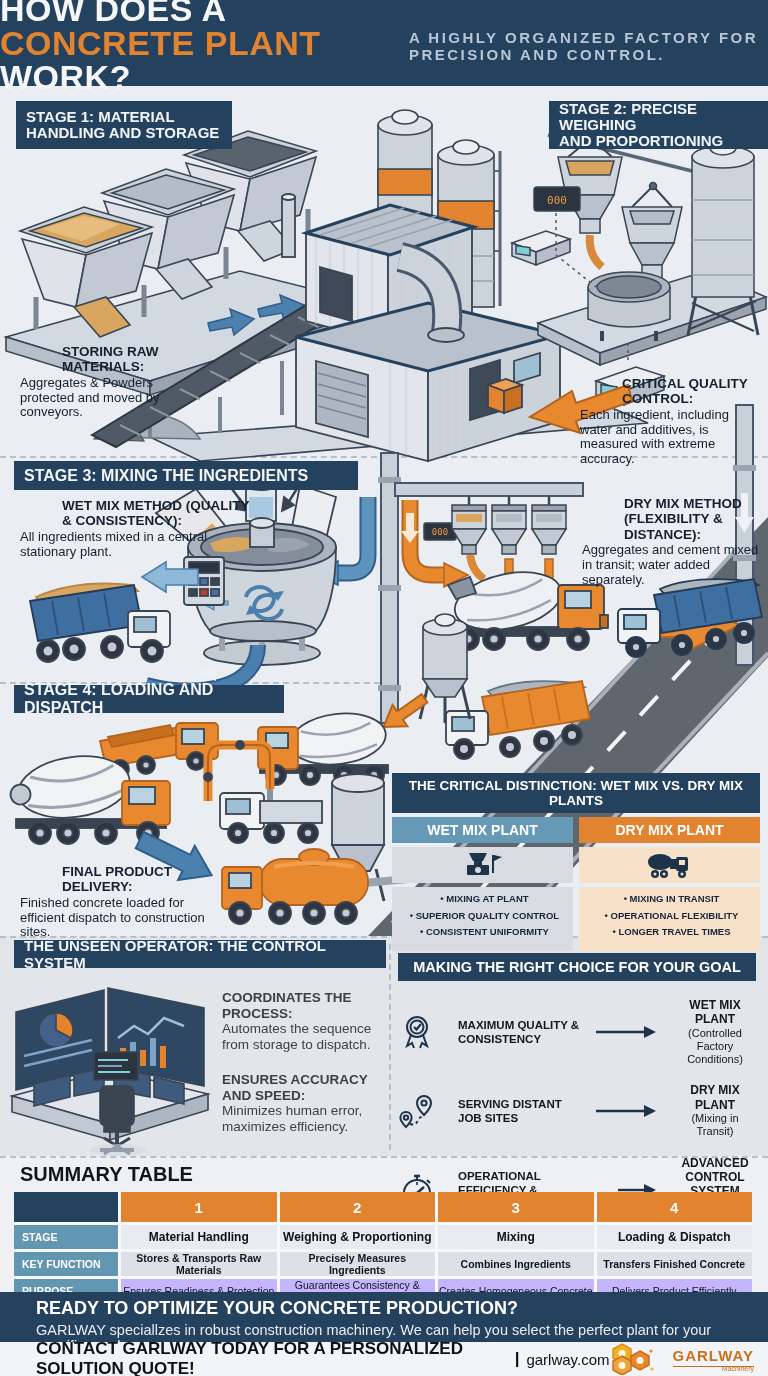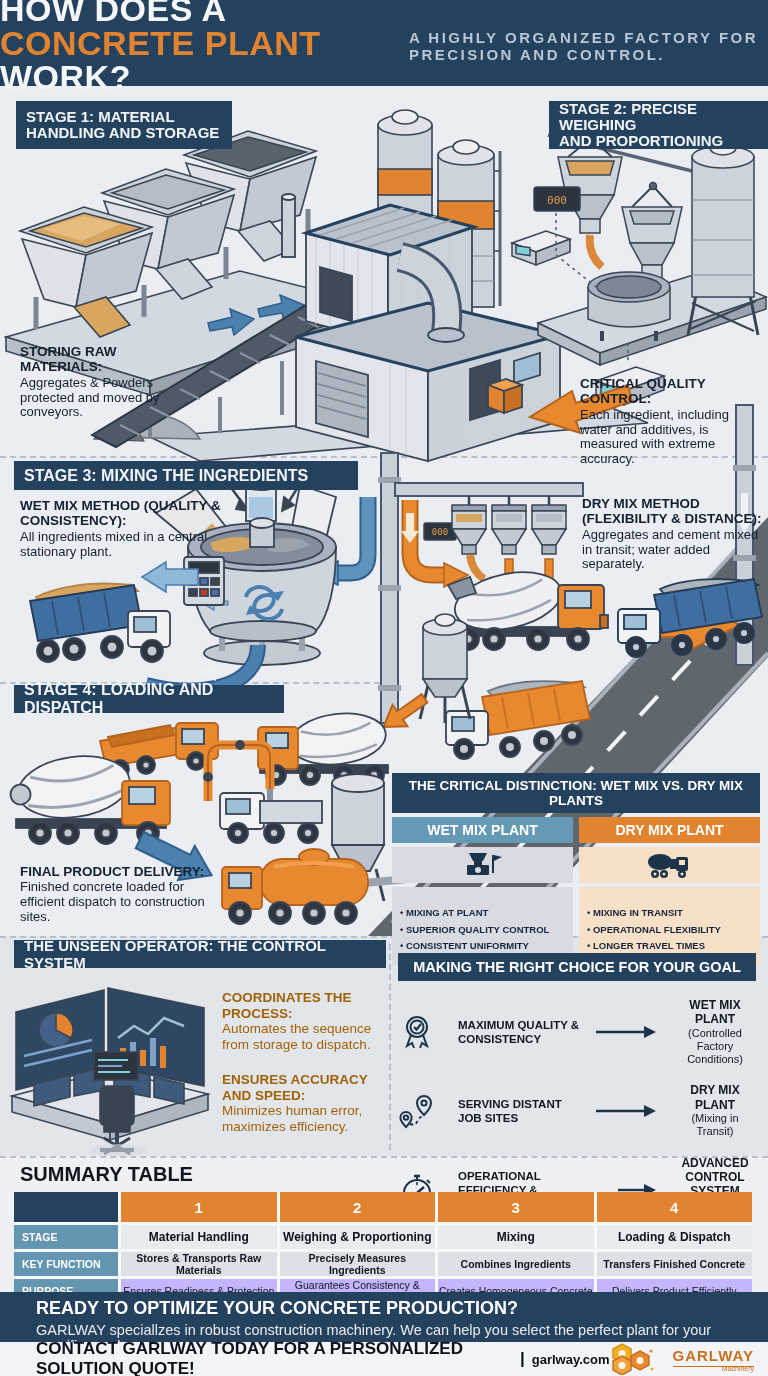--- a/index.html
+++ b/index.html
@@ -12,35 +12,35 @@
   .hdr .s{margin-top:6px;font-size:15px;font-weight:bold;color:#b9c6d6;letter-spacing:2.5px;}
   
   .zone-mid{position:absolute;left:0;top:936px;width:768px;height:220px;background:#e2e6eb;}
   .zone-sum{position:absolute;left:0;top:1156px;width:768px;height:136px;background:#eef0f4;}
   .dash-h{position:absolute;left:0;width:768px;border-top:2px dashed #b6c0cc;}
   .dash-v{position:absolute;border-left:2px dashed #b6c0cc;}
   
   .band{position:absolute;background:#24415e;color:#f2f5f8;font-weight:bold;display:flex;align-items:center;padding:2px 10px;box-sizing:border-box;}
   .band.two{flex-direction:column;align-items:flex-start;justify-content:center;line-height:1.08;}
   .callout{position:absolute;color:#14202e;line-height:1.14;}
-  .callout .ct{font-weight:bold;font-size:13.5px;}
+  .callout .ct{font-weight:bold;font-size:13.5px;margin-left:42px;}
   .callout .cb{font-size:13px;margin-top:1px;}
   
   .dist{position:absolute;left:392px;top:773px;width:368px;}
   .dist .title{background:#24415e;color:#fff;font-weight:bold;font-size:13.5px;text-align:center;padding:5px 0;}
   .dist .cols{display:grid;grid-template-columns:1fr 1fr;gap:6px;margin-top:4px;}
   .dist .chead{color:#fff;font-weight:bold;font-size:14px;text-align:center;padding:5px 0;}
   .dist .icorow{margin-top:4px;height:36px;display:flex;align-items:center;justify-content:center;}
-  .dist .blist{margin:4px 0 0 0;padding:18px 4px 6px 8px;list-style:none;height:54px;}
+  .dist .blist{margin:4px 0 0 0;padding:4px 4px 6px 8px;list-style:none;height:54px;text-align:center;}
   .dist .blist li{font-size:9.5px;font-weight:bold;color:#16243a;line-height:1.75;}
   .dist .blist li::before{content:"•  ";}
   .wet-bg{background:#d8dce2;}
   .dry-bg{background:#f7e0c8;}
   
-  .ctrl-txt{position:absolute;width:170px;color:#a16207;line-height:1.16;}
+  .ctrl-txt{position:absolute;width:170px;color:#404040;line-height:1.16;}
   .ctrl-txt .ct{font-weight:bold;font-size:13.5px;}
   .ctrl-txt .cb{font-size:13.5px;}
   
   .choice{position:absolute;left:398px;top:953px;width:358px;}
   .choice .title{background:#24415e;color:#fff;font-weight:bold;font-size:14.5px;text-align:center;padding:6px 0;}
   .crow{display:grid;grid-template-columns:44px 122px 62px 1fr;align-items:center;margin-top:17px;column-gap:16px;}
   .crow .goal{font-size:11.5px;font-weight:bold;color:#101820;line-height:1.25;}
   .crow .res{text-align:center;color:#101820;line-height:1.2;}
   .crow .res .r1{font-weight:bold;font-size:12px;}
   .crow .res .r2{font-size:11px;}
@@ -54,21 +54,21 @@
   .c-big{background:#e8ebef;color:#0c121a;font-weight:bold;font-size:12px;height:24px;}
   .c-sm{background:#dde1e7;color:#10161e;font-size:10.5px;font-weight:bold;height:24px;}
   .c-sm2{background:#c4b5fd;color:#10161e;font-size:10.5px;height:24px;}
   
   .foot{position:absolute;left:0;top:1292px;width:768px;height:50px;background:#24415e;color:#fff;padding:6px 36px;box-sizing:border-box;}
   .foot .f1{font-weight:bold;font-size:18px;}
   .foot .f2{font-size:14.5px;margin-top:3px;color:#e8edf2;}
   .fbar{position:absolute;left:0;top:1342px;width:768px;height:34px;background:#f2f4f7;display:flex;align-items:center;padding:0 14px 0 36px;box-sizing:border-box;}
   .fbar .c1{font-weight:bold;font-size:17px;color:#0c121a;}
   .fbar .sep{margin:0 7px;font-weight:bold;color:#0c121a;font-size:17px;}
-  .fbar .web{font-weight:bold;font-size:13px;color:#0c121a;}
+  .fbar .web{font-weight:normal;font-size:15px;color:#0c121a;}
   .logo{margin-left:auto;display:flex;align-items:center;gap:19px;}
   .logo .lt{color:#c9701f;font-weight:bold;font-size:15px;letter-spacing:1px;line-height:1;border-bottom:1px solid #c9701f;padding-bottom:2px;}
   .logo .ls{font-size:7px;color:#c9701f;text-align:right;display:block;}
   svg text{font-family:"DejaVu Sans Mono",monospace;}
 </style>
 </head>
 <body>
 
 <div class="page">
 

